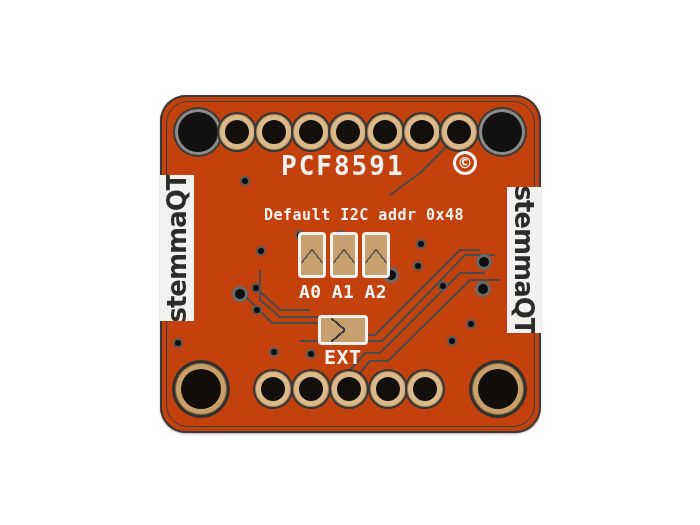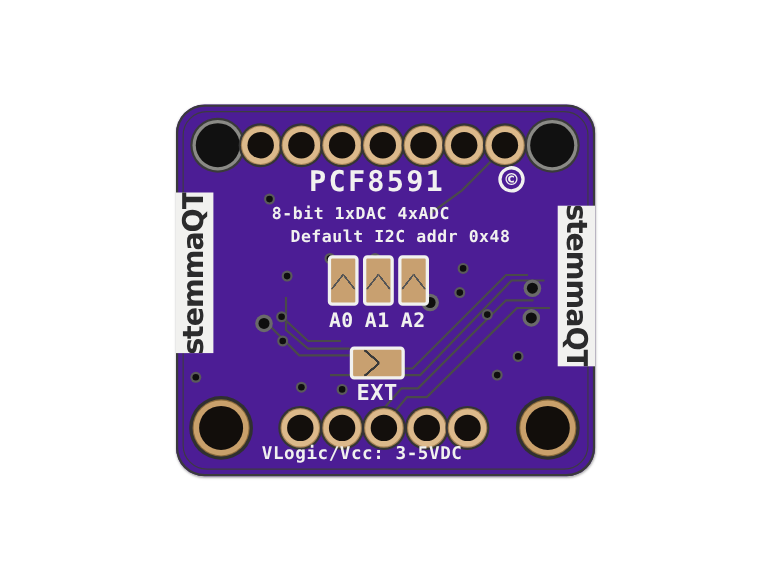--- a/index.html
+++ b/index.html
@@ -1,17 +1,17 @@
 <!DOCTYPE html>
 <html><head>
 <meta charset="utf-8">
 <style>
   html, body { margin:0; padding:0; }
   body { width:700px; height:525px; background:#ffffff; position:relative; overflow:hidden; font-family:"DejaVu Sans Mono", monospace; }
-  .board { position:absolute; left:160px; top:95px; width:381px; height:338px; background:#4c1d95; border-radius:26px; box-shadow: inset 0 0 0 2px #3a3a3b, 0 1px 2px rgba(0,0,0,0.3); overflow:hidden; }
+  .board { position:absolute; left:160px; top:95px; width:381px; height:338px; background:#c2410c; border-radius:26px; box-shadow: inset 0 0 0 2px #3a3a3b, 0 1px 2px rgba(0,0,0,0.3); overflow:hidden; }
   .board-edge { position:absolute; left:6px; top:6px; right:6px; bottom:6px; border-radius:22px; border:1px solid #3d3d3e; pointer-events:none; }
   .mh { position:absolute; border-radius:50%; }
   .mh-silver { width:40px; height:40px; background:#111; box-shadow: 0 0 0 3px #8a8a86, 0 0 0 5px #3a3a3a; }
   .mh-gold { width:40px; height:40px; background:#120e0b; box-shadow: 0 0 0 5px #c9a06b, 0 0 0 6px #8a6a3a, 0 0 0 9px #303030; }
   .pin { position:absolute; width:24px; height:24px; border-radius:50%; background:#130f0c; box-shadow: 0 0 0 5px #dcb98b, 0 0 0 6px #a78455, 0 0 0 8px #353535; }
   .via { position:absolute; width:6px; height:6px; border-radius:50%; background:#0e0e0e; box-shadow: 0 0 0 2px #5a5a5a; }
   .via-big { position:absolute; width:10px; height:10px; border-radius:50%; background:#0e0e0e; box-shadow: 0 0 0 3px #6a6a6a; }
   .silk { position:absolute; color:#f1f1ef; font-weight:bold; white-space:nowrap; letter-spacing:0.5px; }
   .title { font-size:26px; left:121px; top:56px; letter-spacing:2px; }
   .copy { position:absolute; left:293px; top:56px; width:24px; height:24px; border:3px solid #f1f1ef; border-radius:50%; box-sizing:border-box; color:#f1f1ef; font-size:15px; font-weight:bold; text-align:center; line-height:18px; font-family:"DejaVu Sans", sans-serif; }
@@ -83,38 +83,36 @@
   <div class="via" style="left:289px; top:243px;"></div>
   <div class="via" style="left:308px; top:226px;"></div>
   <div class="via" style="left:15px; top:245px;"></div>
   <div class="via-big" style="left:75px; top:194px;"></div>
   <div class="via-big" style="left:319px; top:162px;"></div>
   <div class="via-big" style="left:318px; top:189px;"></div>
   <div class="via-big" style="left:226px; top:175px;"></div>
 
   <div class="silk title">PCF8591</div>
   <div class="copy">©</div>
-  <div class="silk sub1">8-bit 1xDAC 4xADC</div>
   <div class="silk sub2">Default I2C addr 0x48</div>
 
   <div class="pads" style="left:138px; top:137px;">
     <div class="pad"></div>
     <div class="pad"></div>
     <div class="pad"></div>
   </div>
   <div class="silk pad-labels">
     <span>A0</span>
     <span>A1</span>
     <span>A2</span>
   </div>
 
   <div class="ext-pad"></div>
   <div class="silk ext-label">EXT</div>
 
-  <div class="silk bottom-label">VLogic/Vcc: 3-5VDC</div>
 
   <div class="stemma" style="left:0px; top:80px;">
     <span>stemmaQT</span>
   </div>
   <div class="stemma stemma-right" style="left:347px; top:92px;">
     <span>stemmaQT</span>
   </div>
 </div>
 
 </body></html>

